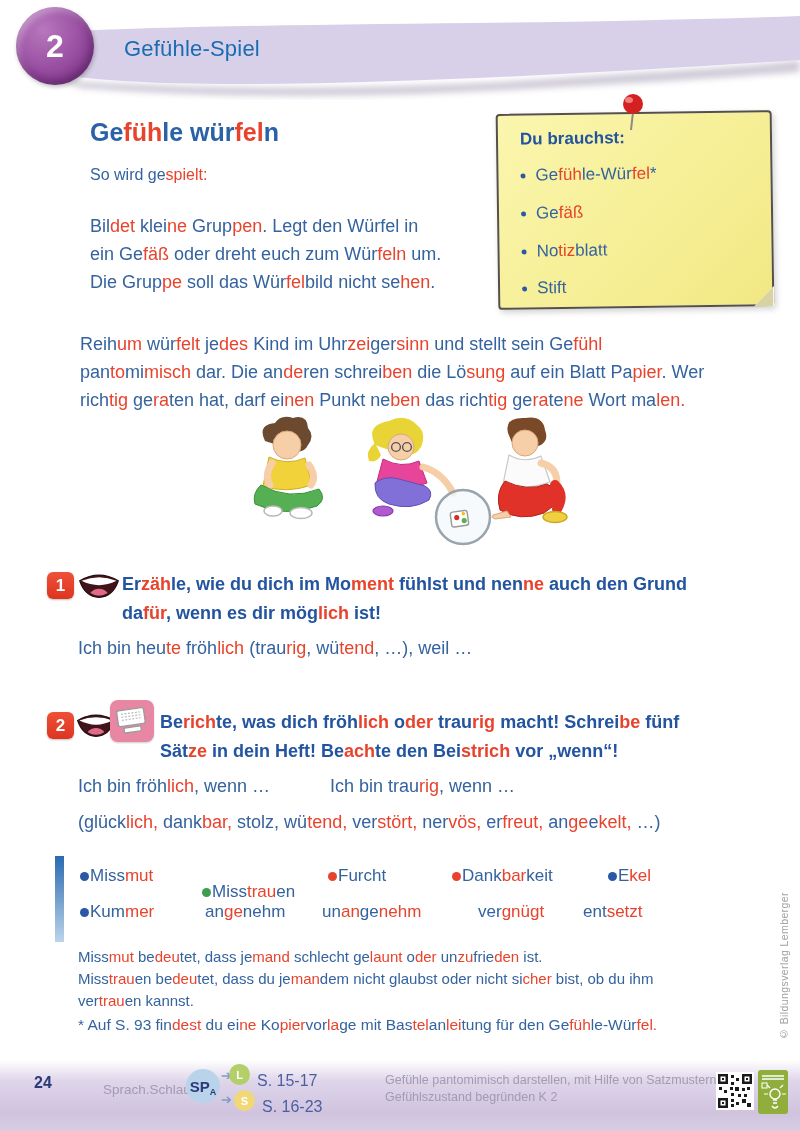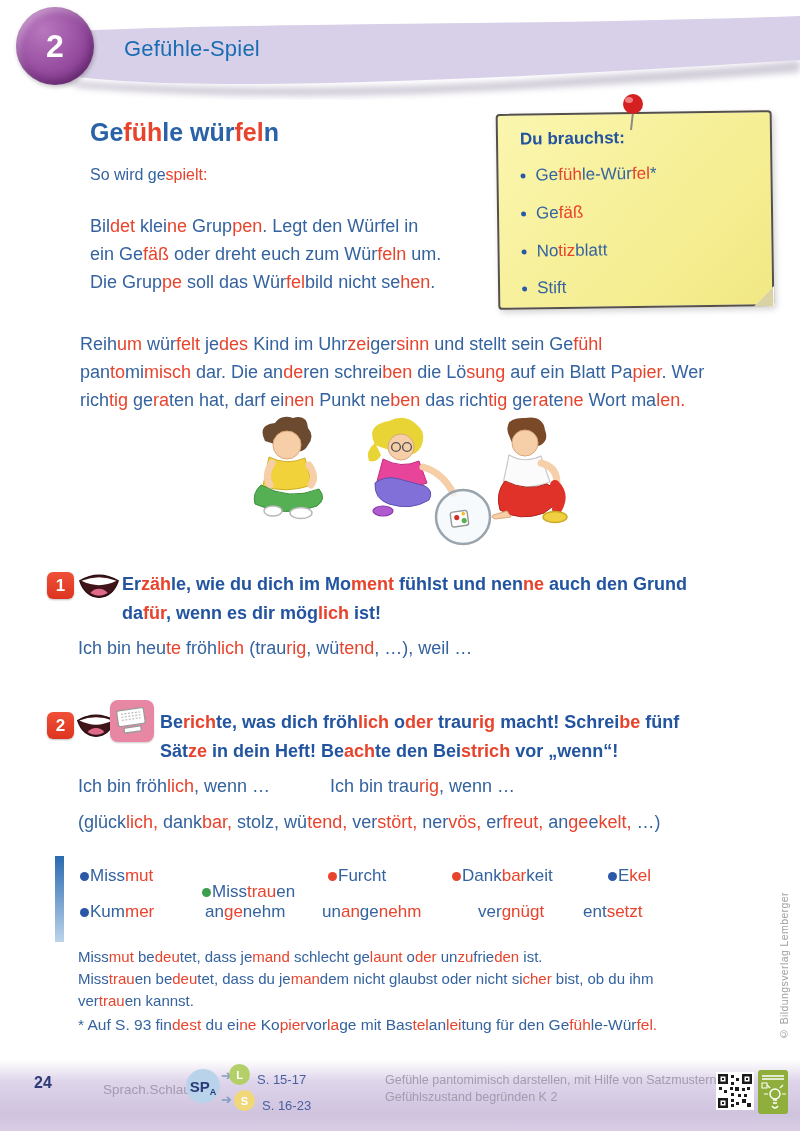--- a/index.html
+++ b/index.html
@@ -65,21 +65,21 @@
     background:linear-gradient(180deg,rgba(246,243,250,0) 0%,#ded5ea 30%,#cfc3de 75%,#d8cde4 100%);}
   .pg-num{position:absolute;left:34px;top:1074px;font-size:16px;font-weight:600;color:var(--navy);}
   .series{position:absolute;left:103px;top:1082px;font-size:13.5px;color:var(--gray);}
   .sp-circle{position:absolute;left:186px;top:1069px;width:34px;height:34px;border-radius:50%;background:#b9d4ea;
     display:flex;align-items:center;justify-content:center;color:var(--navy);font-weight:bold;font-size:15px;}
   .sp-sub{font-size:9px;align-self:flex-end;margin-bottom:6px;}
   .ref-circle{position:absolute;width:21px;height:21px;border-radius:50%;display:flex;align-items:center;justify-content:center;
     color:#fff;font-size:11px;font-weight:bold;}
   .ref-l{left:229px;top:1064px;background:#b2cf68;}
   .ref-s{left:234px;top:1090px;background:#f0d878;}
-  .ref-pages{position:absolute;font-size:13px;color:#4a5fa0;}
+  .ref-pages{position:absolute;font-size:16px;color:#4a5fa0;}
   .arrow{position:absolute;color:#7f9bc0;font-size:13px;}
   .descr{position:absolute;left:385px;top:1072px;font-size:12.5px;line-height:17px;color:var(--gray);}
   .qr{position:absolute;left:716px;top:1072px;}
   .eco{position:absolute;left:758px;top:1070px;}
 
   .copyright{position:absolute;right:10px;top:870px;height:170px;font-size:10.5px;color:#a0a0a0;
     writing-mode:vertical-rl;transform:rotate(180deg);letter-spacing:.4px;}
 </style>
 </head>
 <body>

